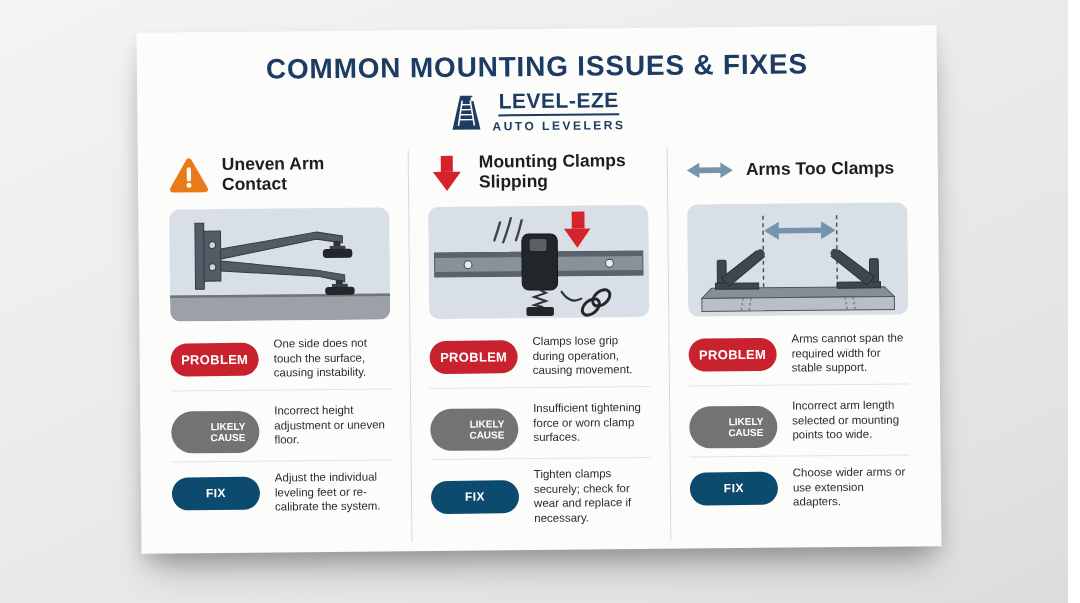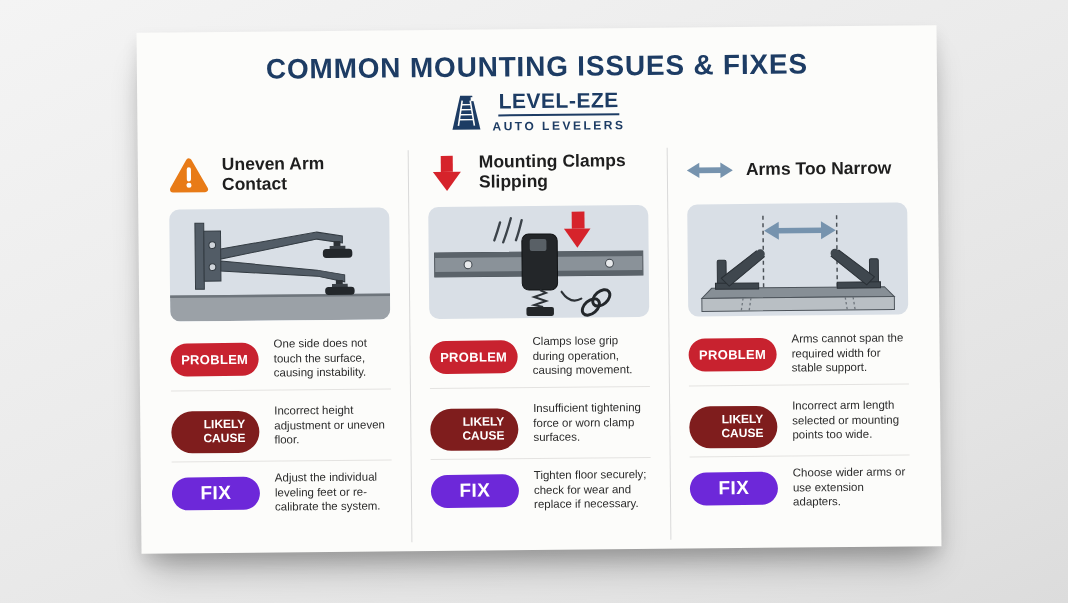--- a/index.html
+++ b/index.html
@@ -46,22 +46,22 @@
 
   .row{ display:grid; grid-template-columns:92px 1fr; gap:11px; align-items:center; min-height:46px; }
   .row p{ font-size:11.5px; line-height:1.28; color:#2c2c2c; font-weight:500; }
   .sep{ border-top:1px solid #e4e3e1; margin:8px 0; }
 
   .pill{
     display:flex; align-items:center; justify-content:center; text-align:right;
     border-radius:999px; color:#fff; font-weight:800; width:88px;
   }
   .pill-problem{ background:#c8222f; height:33px; font-size:13px; letter-spacing:0.3px; }
-  .pill-cause{ background:#7f1d1d; height:42px; font-size:12px; line-height:1.15; padding:0 14px;margin-top:12px; }
-  .pill-fix{ background:#6d28d9; height:33px; font-size:19px; letter-spacing:0.5px; }
+  .pill-cause{ background:#737373; height:42px; font-size:10px; line-height:1.15; padding:0 14px;margin-top:12px; }
+  .pill-fix{ background:#0c4a6e; height:33px; font-size:12px; letter-spacing:0.5px; }
 </style>
 </head>
 <body>
 
 <div class="stage">
   <div class="card">
 
     <h1 class="title">COMMON MOUNTING ISSUES &amp; FIXES</h1>
 
     <div class="logo">
@@ -160,32 +160,32 @@
           <p>Clamps lose grip during operation, causing movement.</p>
         </div>
         <div class="sep"></div>
         <div class="row">
           <span class="pill pill-cause">LIKELY CAUSE</span>
           <p>Insufficient tightening force or worn clamp surfaces.</p>
         </div>
         <div class="sep"></div>
         <div class="row">
           <span class="pill pill-fix">FIX</span>
-          <p>Tighten floor securely; check for wear and replace if necessary.</p>
+          <p>Tighten clamps securely; check for wear and replace if necessary.</p>
         </div>
       </section>
 
       <section class="col">
         <div class="col-head">
           <svg class="head-icon" width="46" height="24" viewBox="0 0 48 24">
             <line x1="11" y1="12" x2="37" y2="12" stroke="#7693ae" stroke-width="6"></line>
             <polygon points="0,12 13,4 13,20" fill="#7693ae"></polygon>
             <polygon points="48,12 35,4 35,20" fill="#7693ae"></polygon>
           </svg>
-          <h2>Arms Too Narrow</h2>
+          <h2>Arms Too Clamps</h2>
         </div>
 
         <div class="illus">
           <svg viewBox="0 0 224 112" preserveAspectRatio="none">
             <polygon points="24,84 200,84 210,94 14,94" fill="#878f96" stroke="#4d545b"></polygon>
             <rect x="14" y="94" width="196" height="13" fill="#b9bfc4" stroke="#4d545b"></rect>
             <path d="M56,94 L54,107 M64,94 L62,107 M160,94 L162,107 M168,94 L170,107" stroke="#6e757c" stroke-width="1.3" stroke-dasharray="2.5,2.5" fill="none"></path>
             <path d="M77,12 L77,84 M152,12 L152,84" stroke="#4a5056" stroke-width="1.5" stroke-dasharray="4,3.5" fill="none"></path>
             <rect x="30" y="56" width="9" height="28" rx="1.5" fill="#3f474e" stroke="#2a3036"></rect>
             <rect x="28" y="79" width="44" height="6" fill="#3f474e" stroke="#2a3036"></rect>

